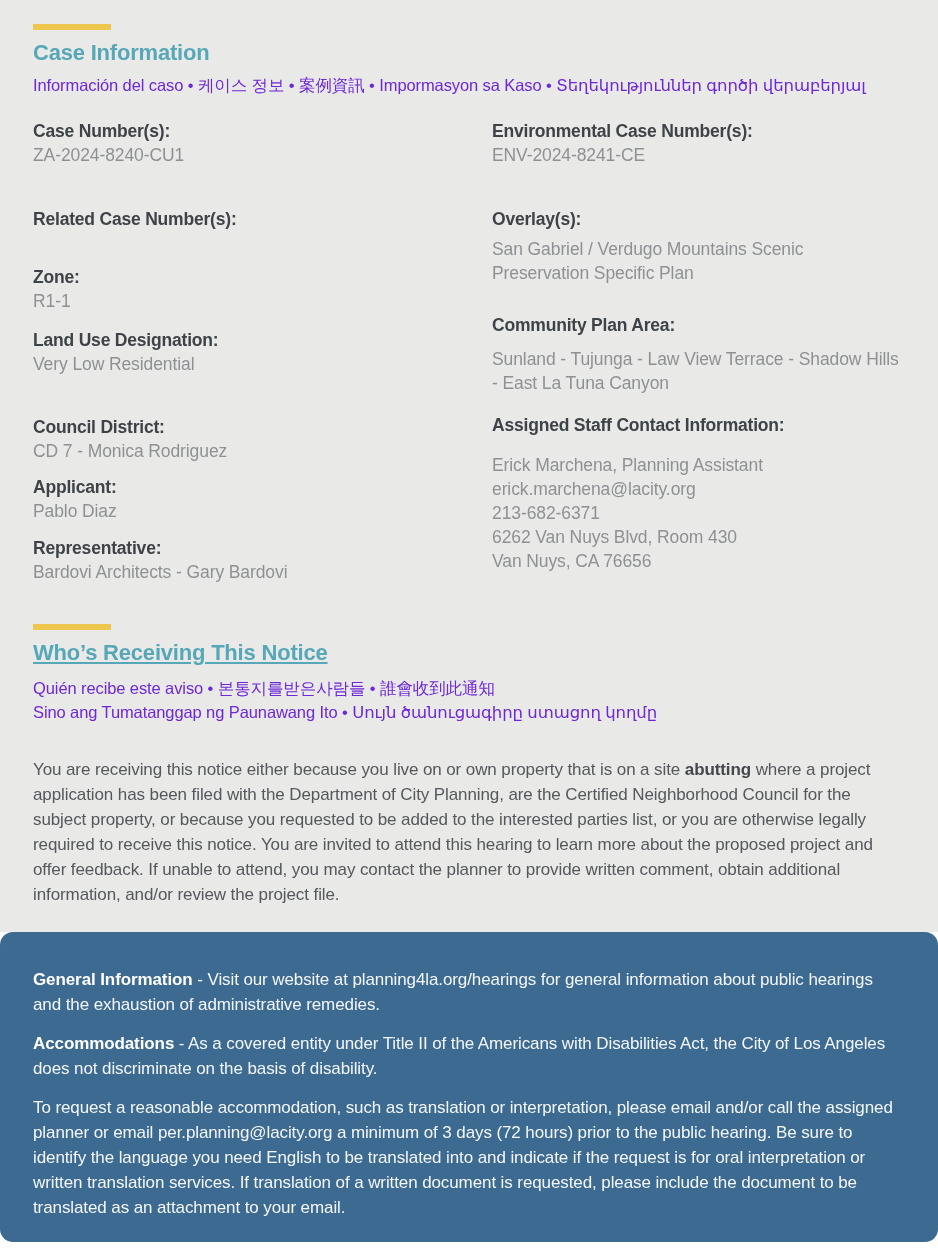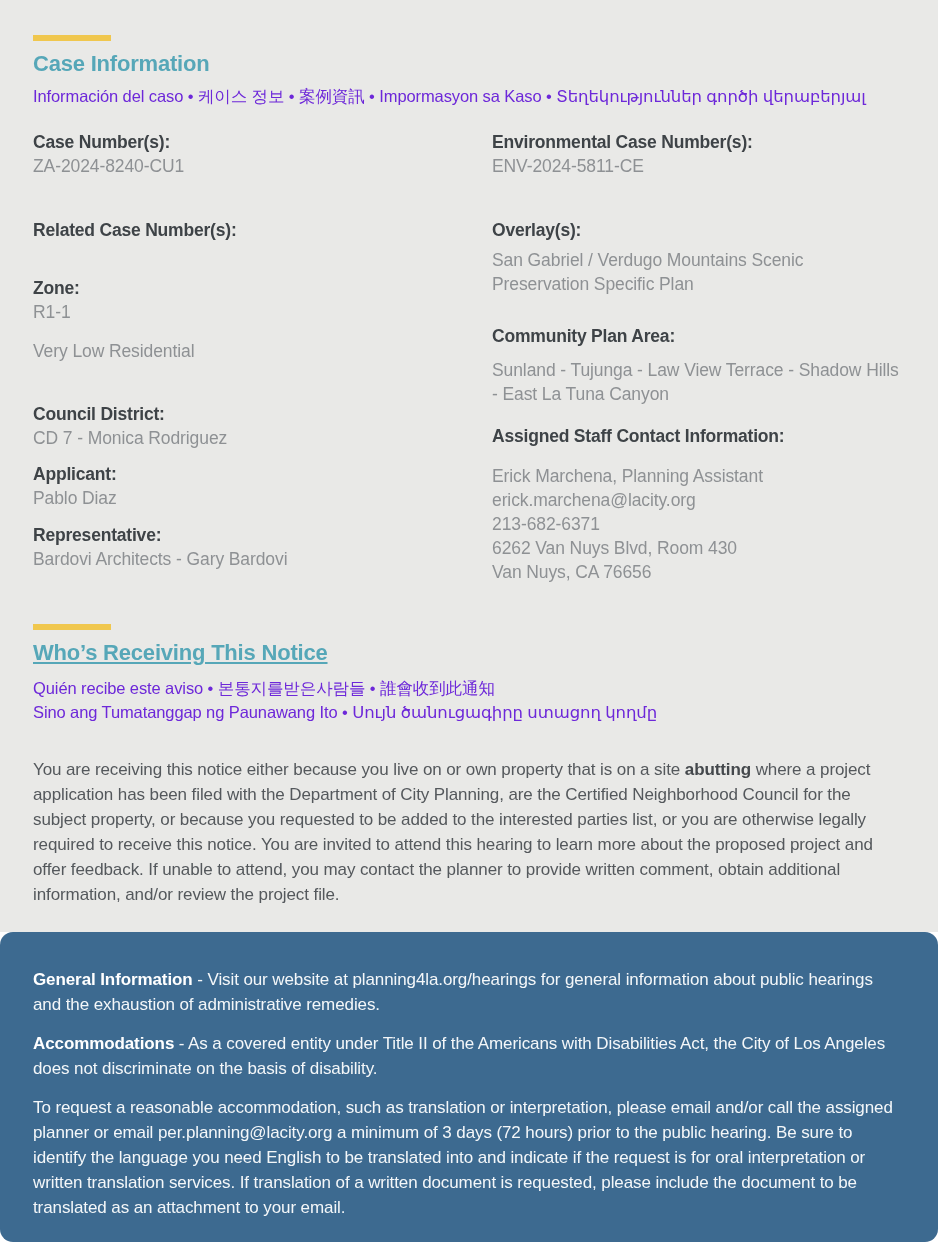--- a/index.html
+++ b/index.html
@@ -6,21 +6,21 @@
   html, body { background: #ffffff; }
   body {
     font-family: "Liberation Sans", "DejaVu Sans", sans-serif;
     width: 938px;
   }
   .doc { width: 938px; min-height: 1254px; }
 
   
   .gray-area {
     background: #e9e9e7;
-    padding: 35px 33px 25px 33px;
+    padding: 24px 33px 25px 33px;
     min-height: 915px;
   }
 
   .accent-bar {
     width: 78px; height: 6px;
     background: #f0c74e;
     margin-bottom: 11px;
   }
   h1.section-title {
     color: #56a7b8;
@@ -122,40 +122,41 @@
           </div>
           <div class="field mt40">
             <div class="label">Related Case Number(s):</div>
             <div class="value"></div>
           </div>
           <div class="field mt34">
             <div class="label">Zone:</div>
             <div class="value">R1-1</div>
           </div>
           <div class="field mt15">
+            <div class="label">Land Use Designation:</div>
             <div class="value">Very Low Residential</div>
           </div>
           <div class="field mt39">
             <div class="label">Council District:</div>
             <div class="value">CD 7 - Monica Rodriguez</div>
           </div>
           <div class="field mt12">
             <div class="label">Applicant:</div>
             <div class="value">Pablo Diaz</div>
           </div>
           <div class="field mt13">
             <div class="label">Representative:</div>
             <div class="value">Bardovi Architects - Gary Bardovi</div>
           </div>
         </div>
 
         <div class="right-col">
           <div class="field">
             <div class="label">Environmental Case Number(s):</div>
-            <div class="value">ENV-2024-5811-CE</div>
+            <div class="value">ENV-2024-8241-CE</div>
           </div>
           <div class="field mt40">
             <div class="label">Overlay(s):</div>
             <div class="value vgap6">San Gabriel / Verdugo Mountains Scenic Preservation Specific Plan</div>
           </div>
           <div class="field mt28">
             <div class="label">Community Plan Area:</div>
             <div class="value vgap10">Sunland - Tujunga - Law View Terrace - Shadow Hills - East La Tuna Canyon</div>
           </div>
           <div class="field mt18">

